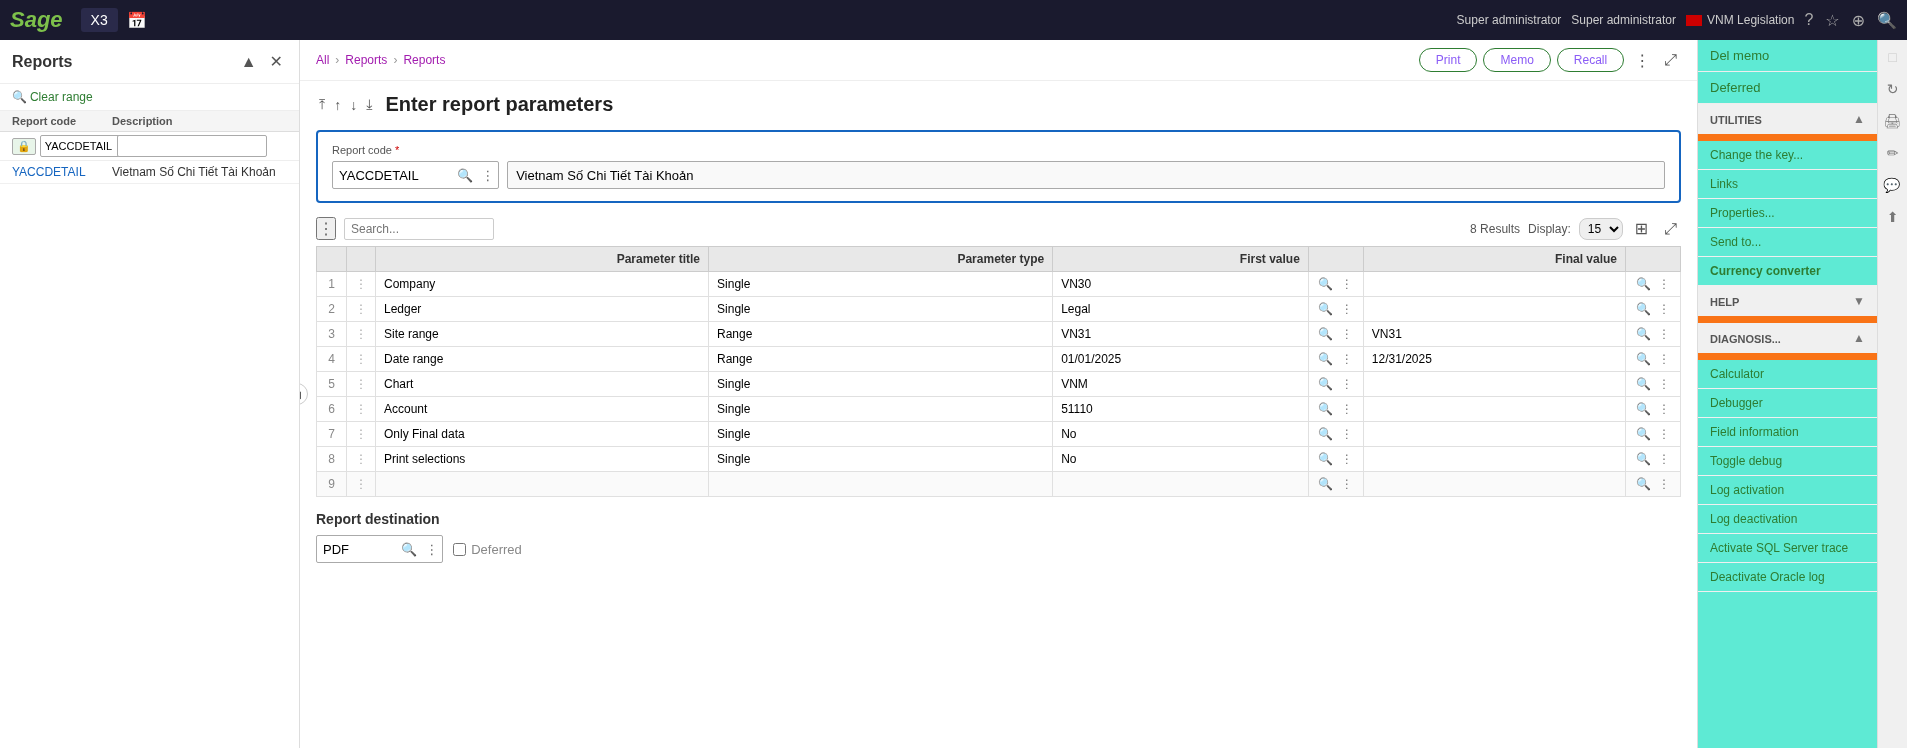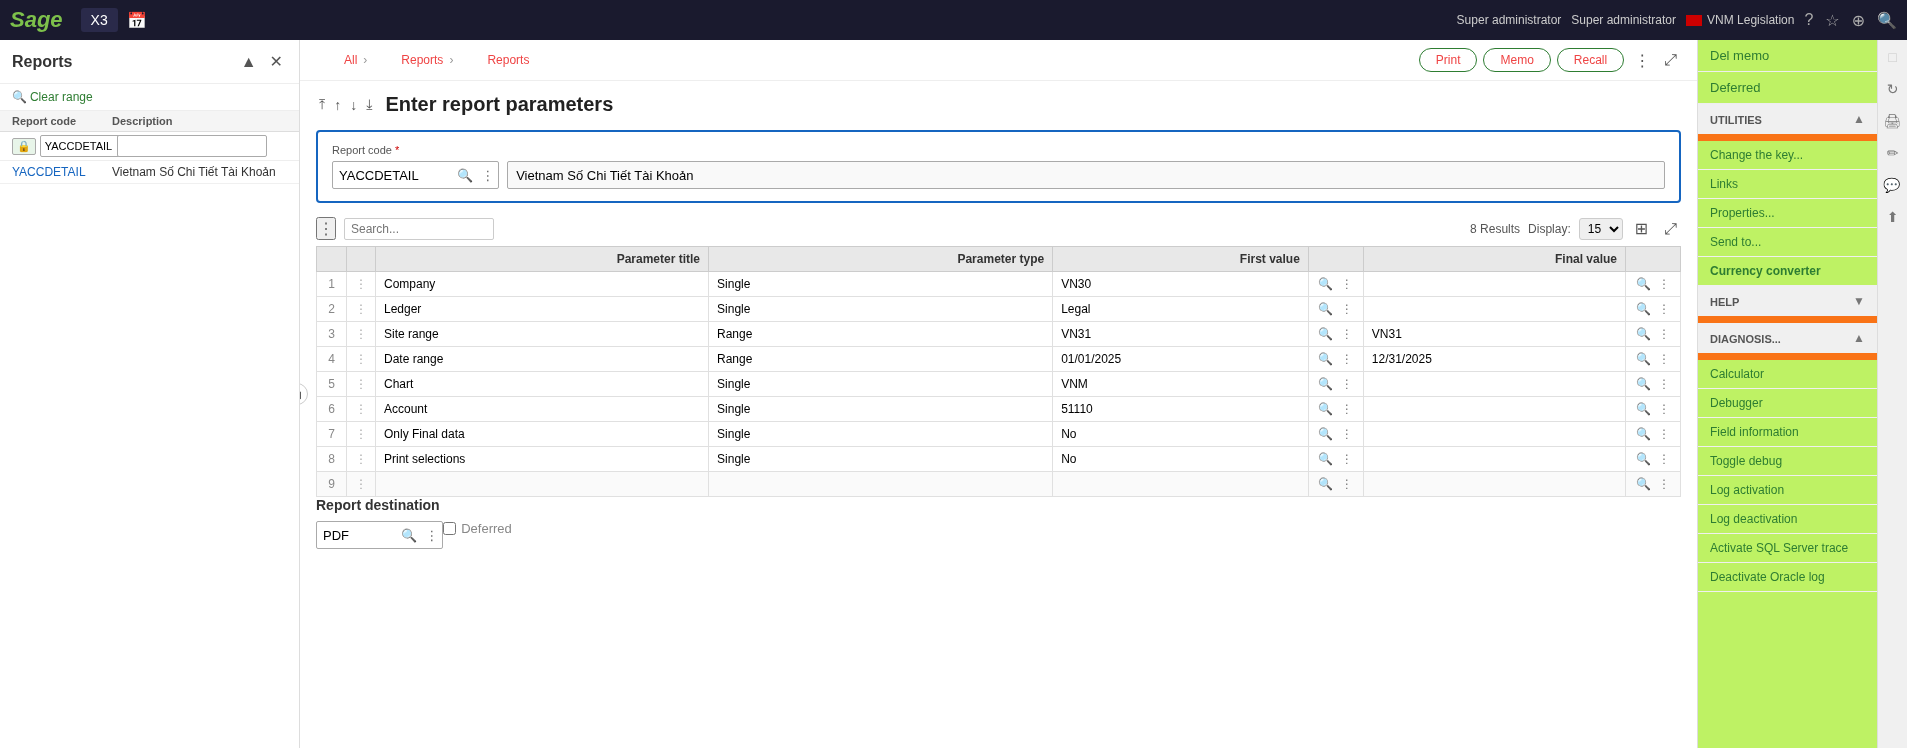--- a/index.html
+++ b/index.html
@@ -156,31 +156,31 @@
     
     .breadcrumb {
       display: flex;
       align-items: center;
       padding: 8px 16px;
       gap: 6px;
       font-size: 12px;
       border-bottom: 1px solid #eee;
       background: white;
     }
-    .breadcrumb a { color: #ef4444; text-decoration: none; margin-left: 28px; }
+    .breadcrumb a { color: #a21caf; text-decoration: none; }
     .breadcrumb .sep { color: #999; }
     .breadcrumb-actions {
       display: flex;
       align-items: center;
       gap: 6px;
       margin-left: auto;
     }
     .btn-outline {
       border: 1px solid #2e7d32;
-      color: #ef4444;
+      color: #8b5cf6;
       background: white;
       padding: 4px 16px;
       border-radius: 15px;
       cursor: pointer;
       font-size: 12px;
     }
     .icon-btn { color: #555; background: none; border: none; cursor: pointer; font-size: 16px; padding: 2px 4px; }
 
     
     .content-area {
@@ -296,21 +296,21 @@
       display: flex;
       align-items: center;
       gap: 8px;
       font-size: 12px;
       color: #555;
     }
     .display-select {
       border: 1px solid #ccc;
       padding: 2px 4px;
       font-size: 12px;
-      border-radius: 3px;
+      border-radius: 8px;
     }
 
     
     .params-table {
       width: 100%;
       border-collapse: collapse;
       font-size: 12px;
     }
     .params-table th {
       background: #e8e8e8;
@@ -334,38 +334,40 @@
       border: none;
       cursor: pointer;
       color: #777;
       font-size: 12px;
       padding: 1px 2px;
     }
     .last-row td { background: #fafafa; }
 
     
     .destination-section {
+      margin-top: 14px;
     }
     .destination-row {
       display: flex;
-      align-items: flex-start;
+      align-items: center;
+      gap: 10px;
       margin-top: 6px;
     }
     .checkbox-label {
       display: flex;
       align-items: center;
       gap: 5px;
       font-size: 13px;
       color: #888;
     }
 
     
     .right-panel {
       width: 180px;
-      background: #bef264;
+      background: #5eead4;
       border-left: 1px solid #ddd;
       display: flex;
       flex-direction: column;
       overflow-y: auto;
       flex-shrink: 0;
     }
     .rp-btn {
       background: none;
       border: none;
       border-bottom: 1px solid #eee;

